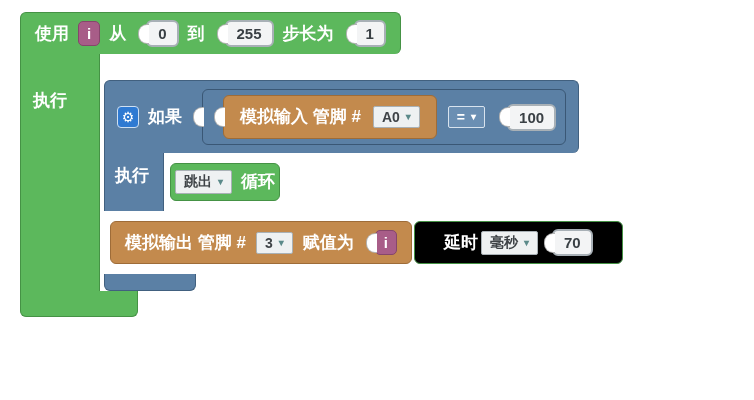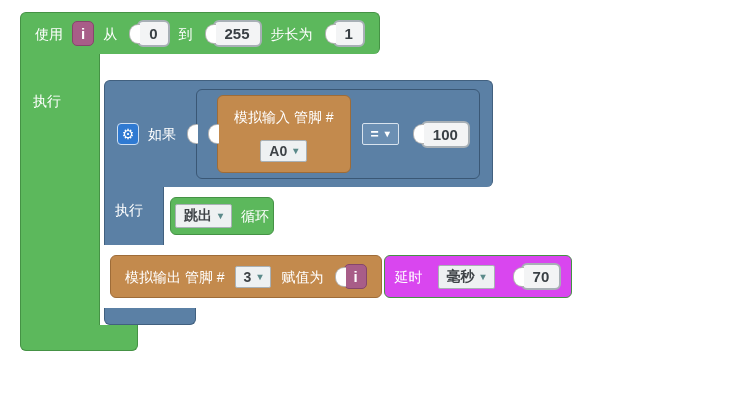--- a/index.html
+++ b/index.html
@@ -4,21 +4,21 @@
 <style>
   * { box-sizing: border-box; }
   html,body { margin:0; padding:0; }
   body {
     width:754px; height:400px; background:#ffffff; overflow:hidden;
     font-family:"Liberation Sans", sans-serif;
   }
   .canvas { position:relative; width:754px; height:400px; padding:12px 0 0 20px; }
 
   
-  .lbl { color:#fff; font-weight:400; font-size:14px; white-space:nowrap; line-height:22px; }
+  .lbl { color:#fff; font-weight:700; font-size:17px; white-space:nowrap; line-height:22px; }
   .dd {
     background:#eef1f2; border:1px solid #a9b1b6; border-radius:2px;
     padding:2px 8px; font-size:14px; font-weight:700; color:#3e4347;
     display:inline-flex; align-items:center; gap:6px; white-space:nowrap; cursor:pointer;
   }
   .dd .arr { font-size:10px; color:#5b8a8a; line-height:1; }
   .dd.op { background:#6b8fb3; border:1px solid #d8e3ee; color:#fff; }
   .dd.op .arr { color:#fff; }
   .value {
     position:relative; background:#f3f4f5; border:2px solid #a8b0b6; border-radius:6px;
@@ -68,33 +68,33 @@
   .slot.col { display:flex; flex-direction:row; align-items:flex-start; gap:2px; }
   .b.foot { width:92px; height:17px; border-radius:0 0 6px 6px; border-top:none; }
 
   
   .cmp {
     background:#5b80a5; border:1px solid #3a5775; border-radius:6px;
     padding:5px 9px; display:flex; align-items:center; gap:11px;
   }
   .aread {
     background:#c38a4d; border:1px solid #9e6c38; border-radius:6px;
-    padding:10px 16px; display:flex; align-items:center; gap:12px;flex-direction:column;
+    padding:10px 16px; display:flex; align-items:center; gap:12px;
   }
   .brk {
     background:#5cb85c; border:1px solid #459245; border-radius:6px;
     padding:6px 4px; display:flex; align-items:center; gap:9px; width:fit-content;
   }
   .awrite {
     background:#c38a4d; border:1px solid #9e6c38; border-radius:6px;
     padding:8px 14px; display:flex; align-items:center; gap:10px; width:fit-content;
   }
   .delay {
-    background:#d946ef; border:1px solid #459245; border-radius:6px;
-    padding:7px 10px; display:flex; align-items:center; gap:15px; width:fit-content;
+    background:#000000; border:1px solid #459245; border-radius:6px;
+    padding:7px 29px; display:flex; align-items:center; gap:3px; width:fit-content;
   }
 </style>
 </head>
 <body>
 
 <div class="canvas">
 
   <div class="loop">
 
     <div class="g head">

